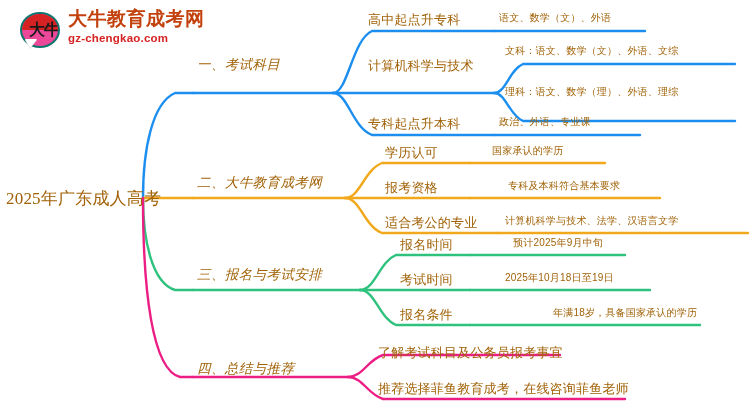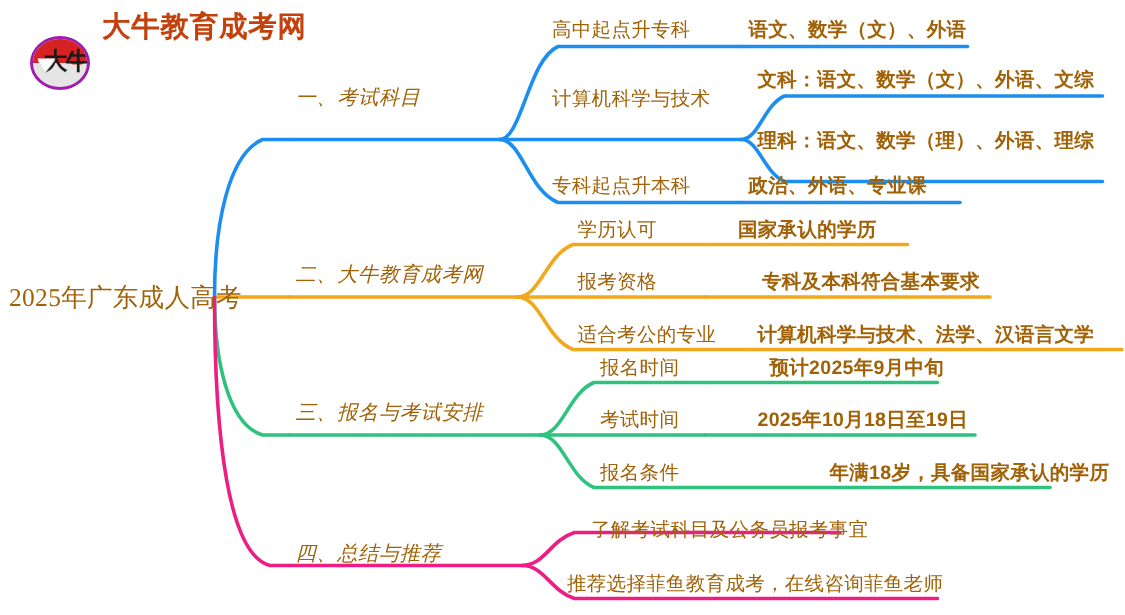--- a/index.html
+++ b/index.html
@@ -27,26 +27,26 @@
   #logo-mark {
     position: absolute;
     left: 0px;
     top: 2px;
     width: 44px;
     height: 42px;
   }
   #logo-mark .bubble {
     position: absolute;
     left: 2px;
-    top: 16px;
+    top: 4px;
     width: 40px;
     height: 36px;
-    border: 2px solid #a21caf;
+    border: 2px solid #0f766e;
     border-radius: 50%;
-    background: #e5e5e5;
+    background: #ec4899;
     box-sizing: border-box;
     overflow: hidden;
   }
   #logo-mark .bubble-cap {
     position: absolute;
     left: -1px;
     top: -1px;
     width: 40px;
     height: 17px;
     background: #d62222;
@@ -136,39 +136,39 @@
   .lvl1 {
     font-size: 13.5px;
     letter-spacing: 0.4px;
     font-style: italic;
   }
   .lvl2 {
     font-size: 13px;
     letter-spacing: 0.2px;
   }
   .lvl3 {
-    font-size: 13px;
-    letter-spacing: 0.2px;
-    font-weight: bold;
+    font-size: 10px;
+    letter-spacing: 0.2px;
   }
 </style>
 </head>
 <body>
 
 <div id="logo">
   <div id="logo-mark">
     <div class="bubble">
       <div class="bubble-cap"></div>
       <div class="mark-dot"></div>
       <div class="mark-text">大牛</div>
     </div>
     <div class="bubble-tail"></div>
   </div>
   <div id="logo-text">
     <div id="logo-title">大牛教育成考网</div>
+    <div id="logo-sub">gz-chengkao.com</div>
   </div>
 </div>
 
 <svg id="wires" viewBox="0 0 750 410" xmlns="http://www.w3.org/2000/svg">
 
   <path stroke="#1C8EF0" stroke-width="2.4" d="M143,198 C143,150 152,103 175,93 L193,93"></path>
   <path stroke="#1C8EF0" stroke-width="2.4" d="M193,93 L333,93"></path>
   <path stroke="#1C8EF0" stroke-width="2.4" d="M333,93 C348,93 352,40 372,31 L494,31"></path>
   <path stroke="#1C8EF0" stroke-width="2.4" d="M333,93 L494,93"></path>
   <path stroke="#1C8EF0" stroke-width="2.4" d="M333,93 C348,93 352,127 372,135 L494,135"></path>
@@ -225,14 +225,14 @@
 
 <div class="node lvl1" style="left:197px; top:268px;">三、报名与考试安排</div>
 <div class="node lvl2" style="left:400px; top:238px;">报名时间</div>
 <div class="node lvl2" style="left:400px; top:273px;">考试时间</div>
 <div class="node lvl2" style="left:400px; top:308px;">报名条件</div>
 <div class="node lvl3" style="left:513px; top:238px;">预计2025年9月中旬</div>
 <div class="node lvl3" style="left:505px; top:273px;">2025年10月18日至19日</div>
 <div class="node lvl3" style="left:505px; top:308px;margin-left:48px;">年满18岁，具备国家承认的学历</div>
 
 <div class="node lvl1" style="left:197px; top:362px;">四、总结与推荐</div>
-<div class="node lvl2" style="left:378px; top:346px;margin-left:16px;">了解考试科目及公务员报考事宜</div>
+<div class="node lvl2" style="left:378px; top:346px;">了解考试科目及公务员报考事宜</div>
 <div class="node lvl2" style="left:378px; top:382px;">推荐选择菲鱼教育成考，在线咨询菲鱼老师</div>
 
 </body></html>

